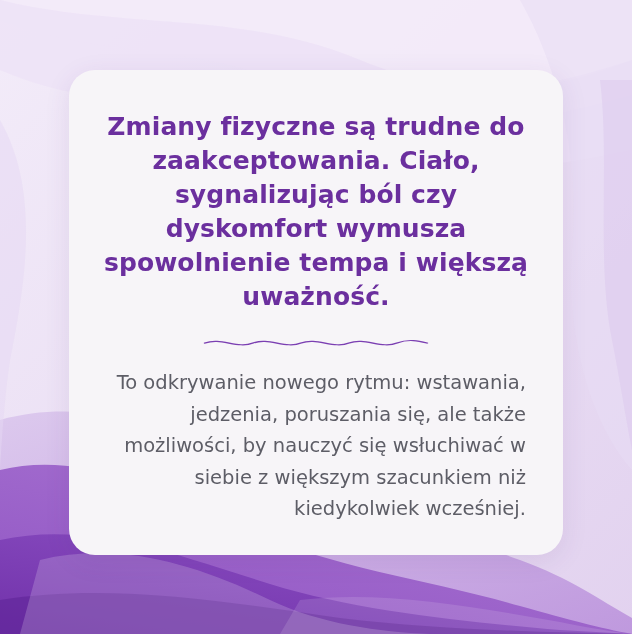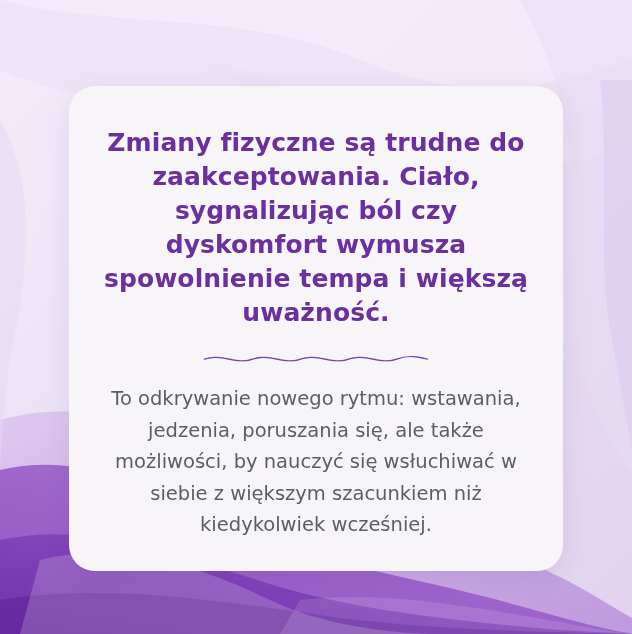--- a/index.html
+++ b/index.html
@@ -26,21 +26,21 @@
     position: absolute;
     inset: 0;
     width: 632px;
     height: 634px;
     display: block;
   }
 
   .card {
     position: absolute;
     left: 69px;
-    top: 86px;
+    top: 70px;
     width: 494px;
     height: 485px;
     background: #f7f5f8;
     border-radius: 26px;
     box-shadow: 0 6px 26px rgba(90, 50, 130, 0.10);
     box-sizing: border-box;
     padding: 40px 34px 30px 34px;
     display: flex;
     flex-direction: column;
     align-items: center;
@@ -64,21 +64,21 @@
     width: 230px;
     height: 26px;
   }
 
   .body-text {
     font-family: "DejaVu Sans", sans-serif;
     font-weight: normal;
     font-size: 19.5px;
     line-height: 1.62;
     color: #5d5d66;
-    text-align: center;
+    text-align: right;
     margin: 0;
     max-width: 420px;
   }
 </style>
 </head>
 <body>
 
 <div class="canvas">
 
   <svg class="bg-svg" viewBox="0 0 632 634" preserveAspectRatio="none">

